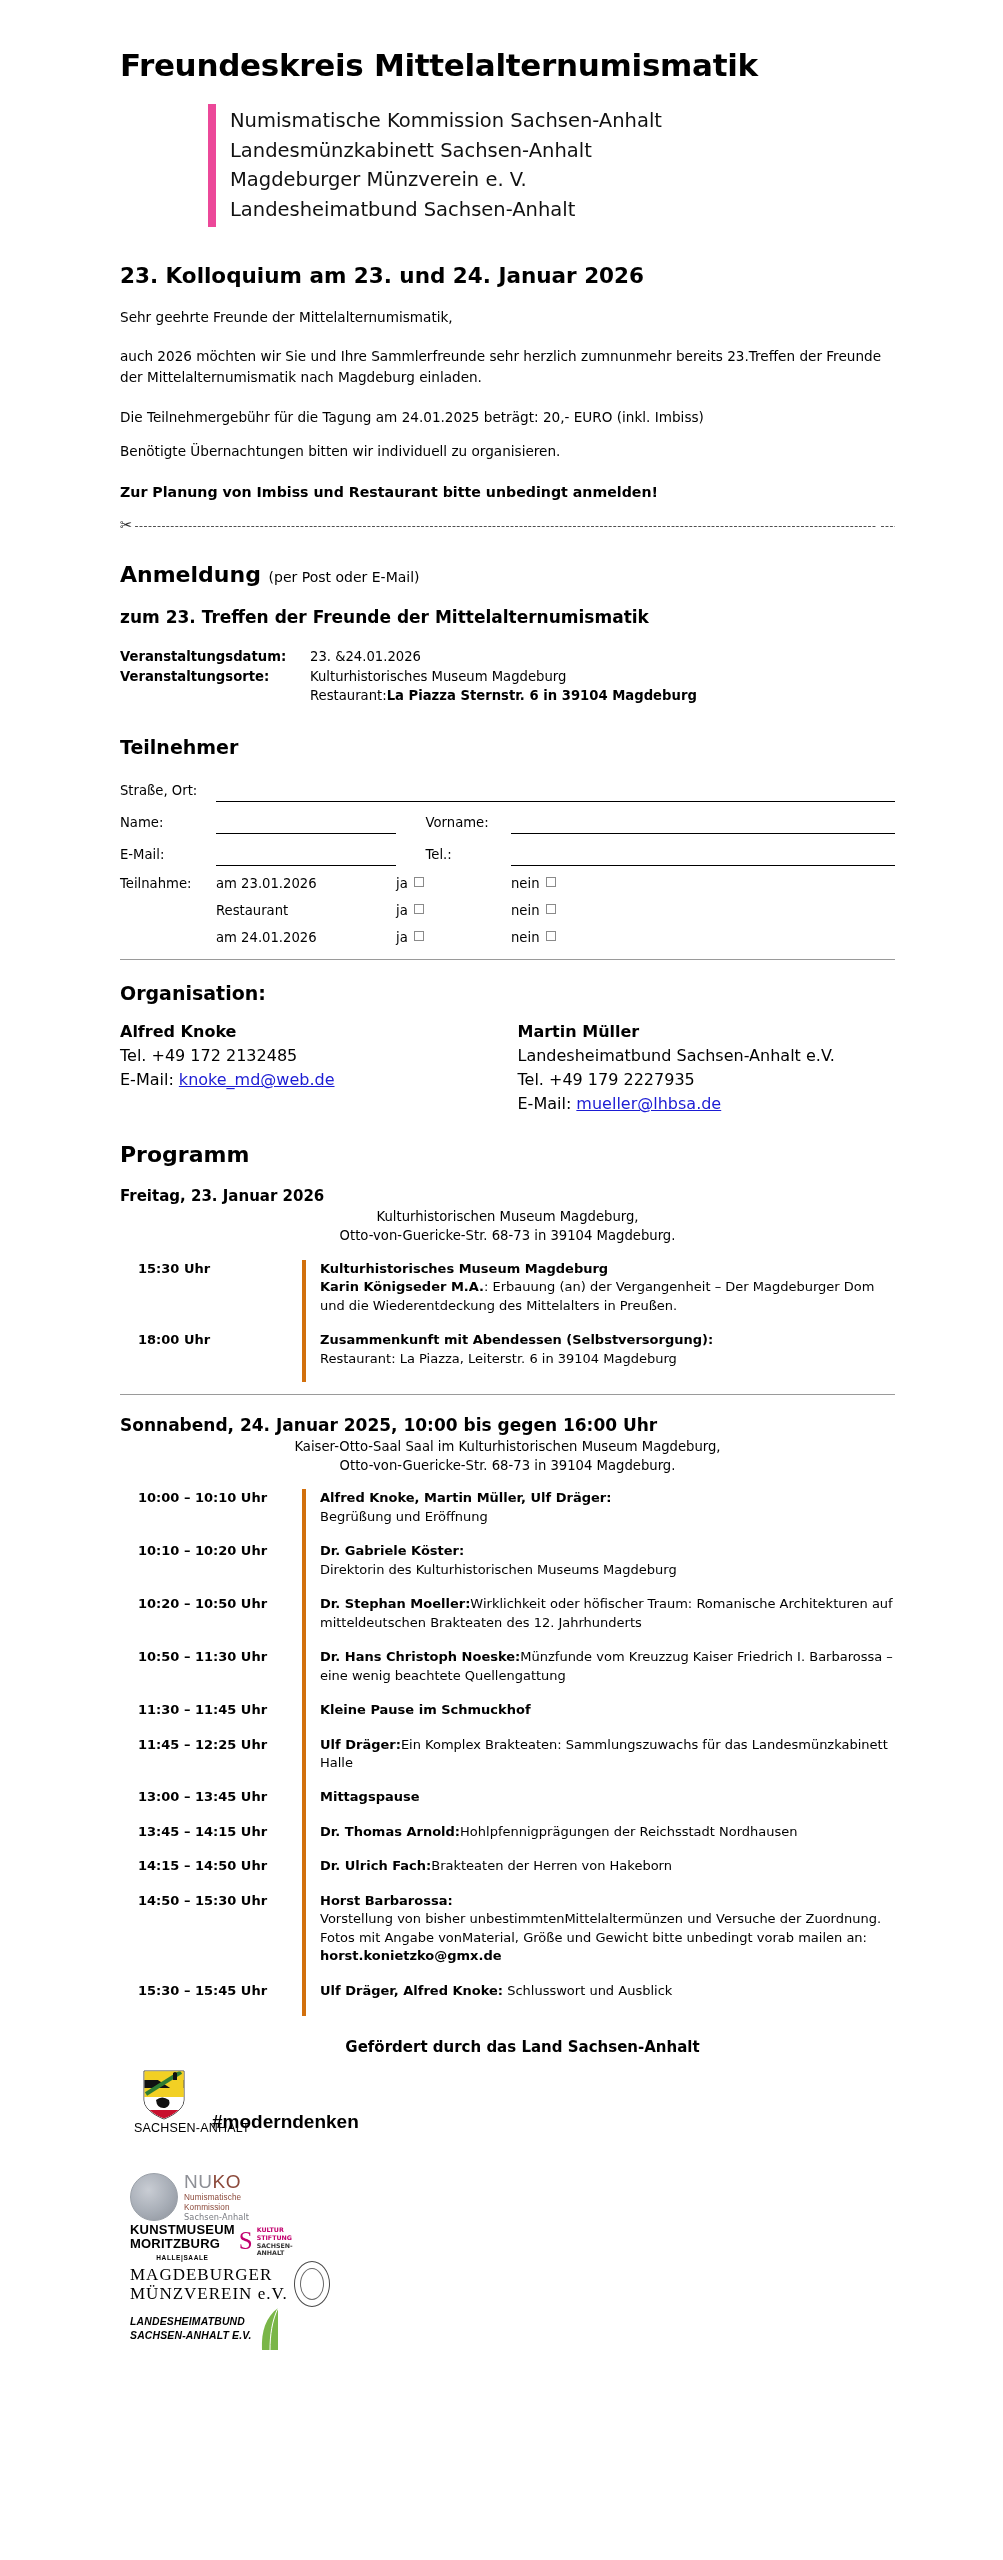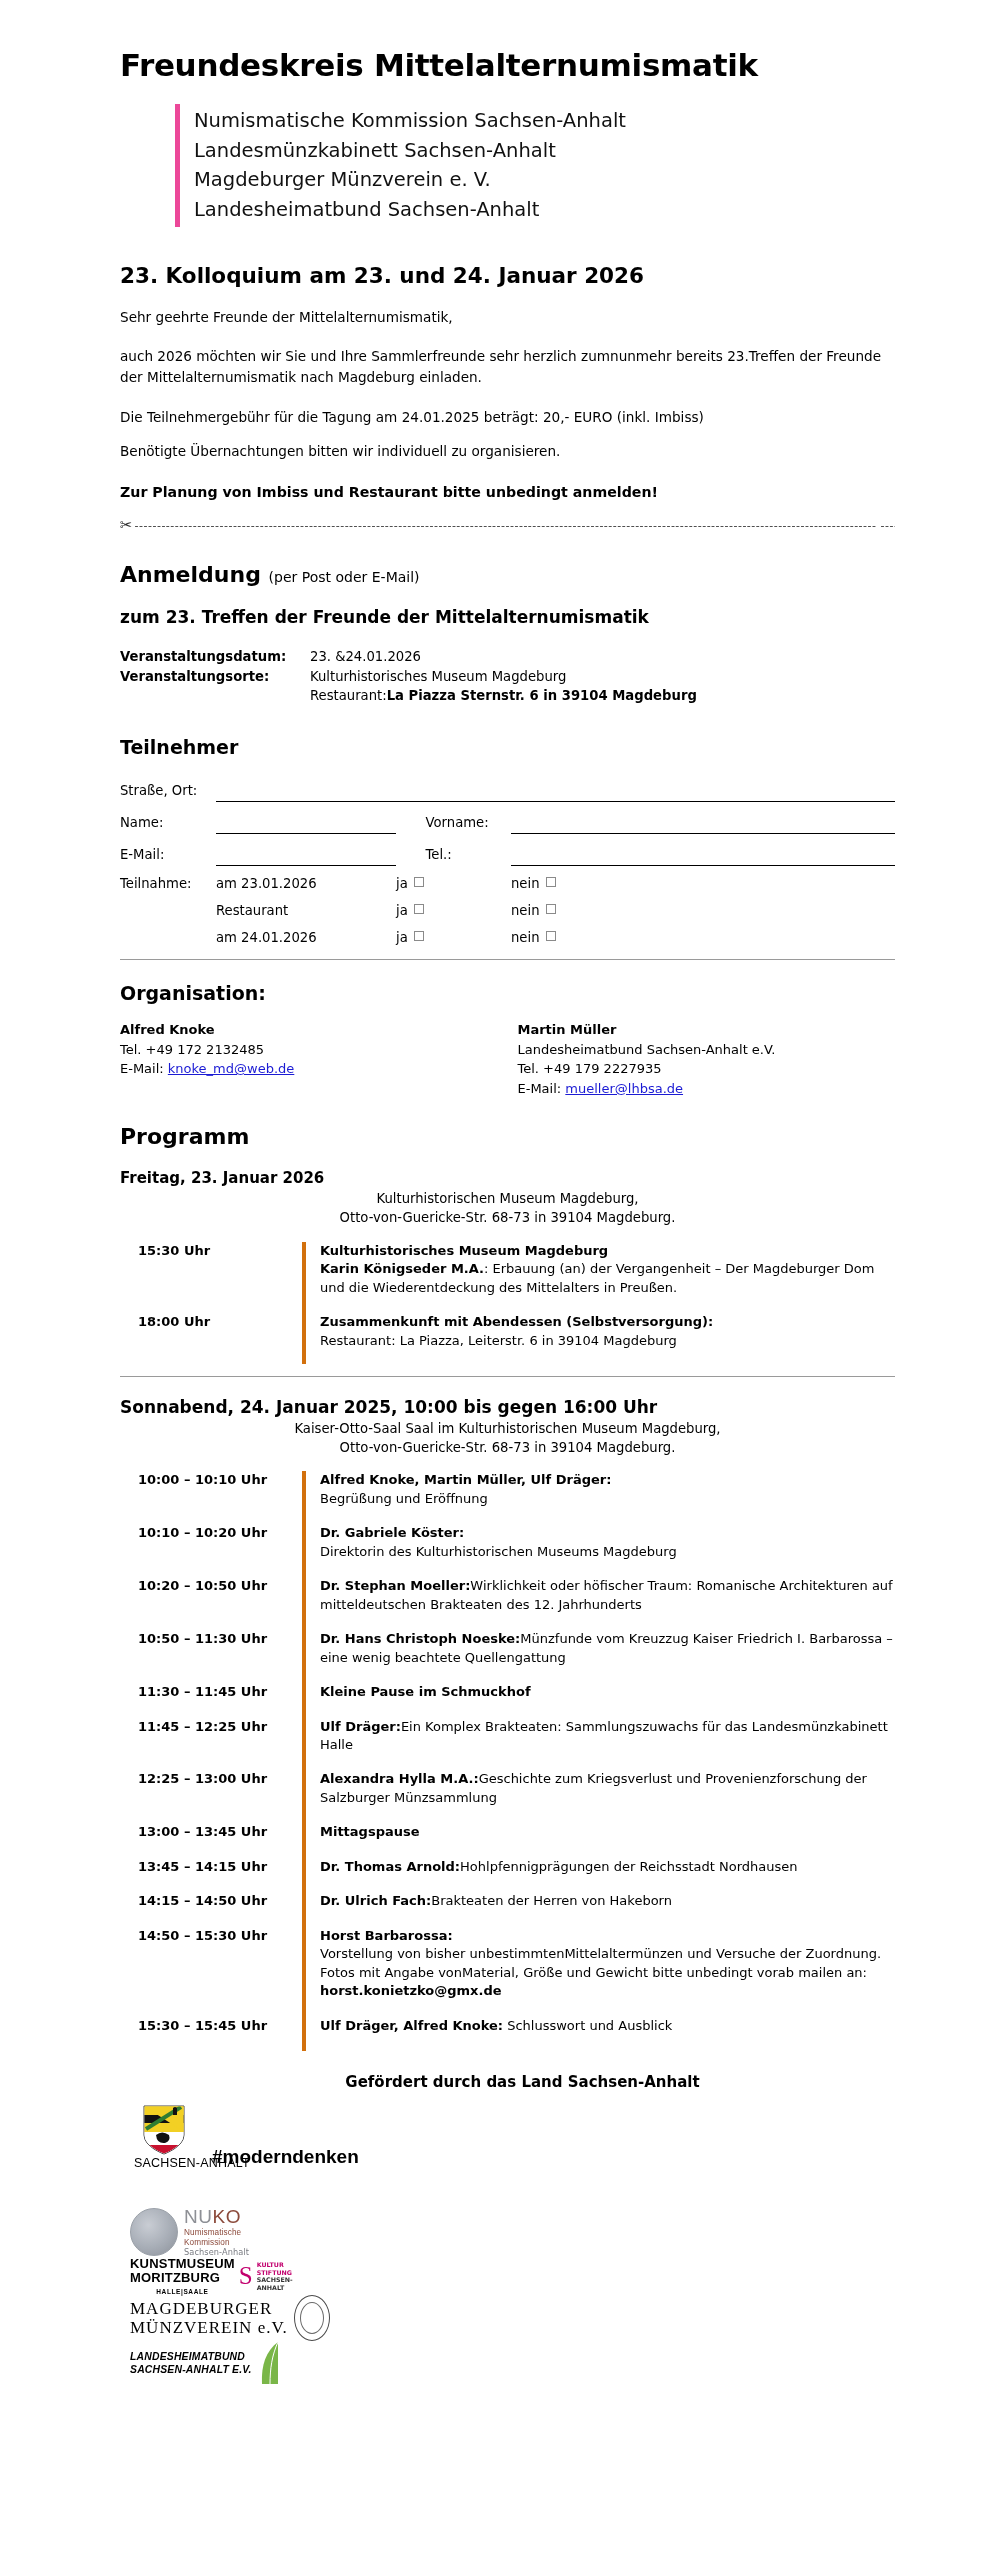--- a/index.html
+++ b/index.html
@@ -24,22 +24,22 @@
 
   
   .doc-title {
     font-size: 31px;
     font-weight: bold;
     letter-spacing: -0.3px;
     margin: 48px 0 0 0;
     line-height: 1.1;
   }
   .org-block {
-    margin: 22px 0 0 55px;
-    border-left: 5px solid #ec4899;
+    margin: 22px 0 0 88px;
+    border-left: 8px solid #ec4899;
     padding: 2px 0 2px 14px;
   }
   .org-block div {
     font-size: 19.5px;
     line-height: 1.52;
     color: #111;
   }
 
   
   .section-h1 {
@@ -158,21 +158,21 @@
 
   
   .org-h {
     font-size: 19px;
     font-weight: bold;
     margin: 22px 0 0 0;
   }
   .contacts {
     display: flex;
     margin: 16px 0 0 0;
-    font-size: 13px;
+    font-size: 16px;
     line-height: 1.5;
     gap: 20px;
   }
   .contacts .col { width: 50%; }
   .contacts .name { font-weight: bold; }
   a.mail {
     color: #1b1bd4;
     text-decoration: underline;
   }
 
@@ -487,24 +487,20 @@
       <td class="time">10:50 – 11:30 Uhr</td>
       <td class="desc"><span class="b">Dr. Hans Christoph Noeske:</span><span>Münzfunde vom Kreuzzug Kaiser Friedrich I. Barbarossa – eine wenig beachtete Quellengattung</span></td>
     </tr>
     <tr>
       <td class="time">11:30 – 11:45 Uhr</td>
       <td class="desc"><span class="b">Kleine Pause im Schmuckhof</span></td>
     </tr>
     <tr>
       <td class="time">11:45 – 12:25 Uhr</td>
       <td class="desc"><span class="b">Ulf Dräger:</span><span>Ein Komplex Brakteaten: Sammlungszuwachs für das Landesmünzkabinett Halle</span></td>
-    </tr>
-    <tr>
-      <td class="time">12:25 – 13:00 Uhr</td>
-      <td class="desc"><span class="b">Alexandra Hylla M.A.:</span><span>Geschichte zum Kriegsverlust und Provenienzforschung der Salzburger Münzsammlung</span></td>
     </tr>
     <tr>
       <td class="time">13:00 – 13:45 Uhr</td>
       <td class="desc"><span class="b">Mittagspause</span></td>
     </tr>
     <tr>
       <td class="time">13:45 – 14:15 Uhr</td>
       <td class="desc"><span class="b">Dr. Thomas Arnold:</span><span>Hohlpfennigprägungen der Reichsstadt Nordhausen</span></td>
     </tr>
     <tr>

